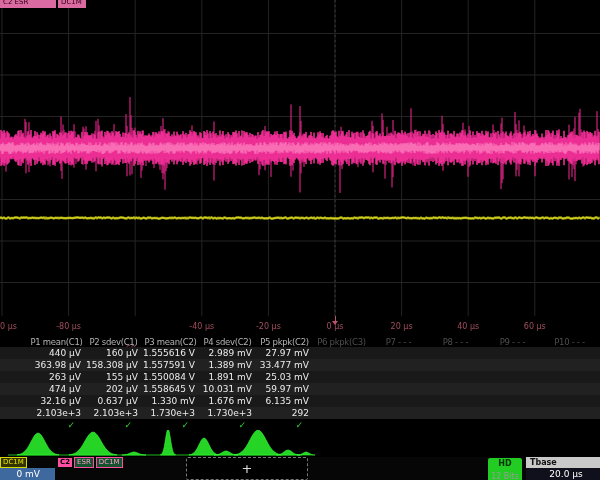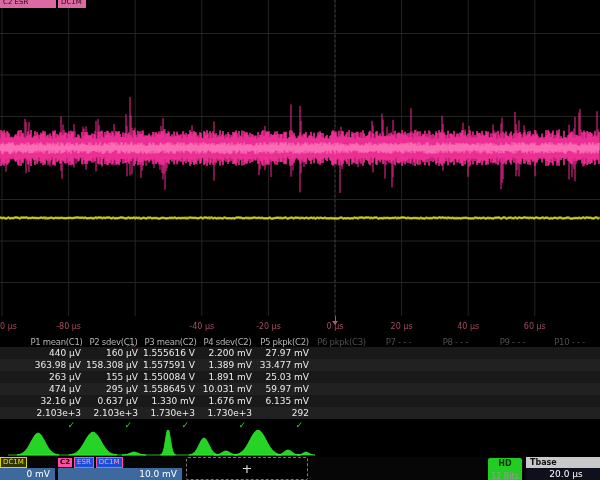--- a/index.html
+++ b/index.html
@@ -29,24 +29,24 @@
   .t-row.status{background:transparent;height:11px;}
   .t-cell.check{color:#2ed42e;font-size:9px;font-weight:bold;padding-right:10px;}
   
   #hist-svg{position:absolute;left:0;top:430px;}
   
   #bottom-bar{position:absolute;left:0;top:457px;width:600px;height:23px;background:#060606;}
   .desc-box{position:absolute;top:0;height:23px;}
   .desc-tags{display:flex;gap:2px;height:11px;align-items:center;}
   .tag{font-size:7px;line-height:9px;height:9px;padding:0 2px;white-space:nowrap;}
   .tag.c2name{background:#ff4fa3;color:#000;font-weight:bold;}
-  .tag.c2aux{border:1px solid #ff4fa3;background:#1d4ed8;color:#ff9fce;}
+  .tag.c2aux{border:1px solid #ff4fa3;background:#14532d;color:#ff9fce;}
   .tag.c1aux{border:1px solid #d8d800;background:#333300;color:#e8e800;}
   .desc-value{height:12px;background:#3e699e;color:#fff;font-size:9px;line-height:12px;
-              text-align:right;padding-right:5px;}
+              text-align:right;padding-right:15px;}
   #add-box{position:absolute;top:0;height:21px;border:1px dashed #787878;border-radius:2px;
            color:#ddd;font-size:13px;line-height:21px;text-align:center;background:#000;}
   #hd-badge{position:absolute;left:488px;top:1px;width:34px;height:28px;background:#22cc22;border-radius:2px;
             color:#003300;font-weight:bold;font-size:8px;line-height:12px;text-align:center;}
   #hd-bits{position:absolute;left:482px;top:15px;width:46px;font-size:8px;color:#9a9a9a;text-align:center;}
   #tbase-box{position:absolute;left:526px;top:0;width:80px;height:23px;}
   #tbase-hdr{height:11px;background:#c9c9c9;color:#111;font-size:8px;font-weight:bold;line-height:11px;padding-left:4px;}
   #tbase-val{height:12px;background:#10101c;color:#fff;font-size:9px;line-height:12px;text-align:center;}
 </style>
 </head>
@@ -93,21 +93,21 @@
         <div class="t-cell hdr off">P6 pkpk(C3)</div>
         <div class="t-cell hdr off">P7 - - -</div>
         <div class="t-cell hdr off">P8 - - -</div>
         <div class="t-cell hdr off">P9 - - -</div>
         <div class="t-cell hdr off">P10 - - -</div>
       </div>
       <div class="t-row odd">
         <div class="t-cell">440 µV</div>
         <div class="t-cell">160 µV</div>
         <div class="t-cell">1.555616 V</div>
-        <div class="t-cell">2.200 mV</div>
+        <div class="t-cell">2.989 mV</div>
         <div class="t-cell">27.97 mV</div>
         <div class="t-cell"></div>
         <div class="t-cell"></div>
         <div class="t-cell"></div>
         <div class="t-cell"></div>
         <div class="t-cell"></div>
       </div>
       <div class="t-row even">
         <div class="t-cell">363.98 µV</div>
         <div class="t-cell">158.308 µV</div>
@@ -127,21 +127,21 @@
         <div class="t-cell">1.891 mV</div>
         <div class="t-cell">25.03 mV</div>
         <div class="t-cell"></div>
         <div class="t-cell"></div>
         <div class="t-cell"></div>
         <div class="t-cell"></div>
         <div class="t-cell"></div>
       </div>
       <div class="t-row even">
         <div class="t-cell">474 µV</div>
-        <div class="t-cell">295 µV</div>
+        <div class="t-cell">202 µV</div>
         <div class="t-cell">1.558645 V</div>
         <div class="t-cell">10.031 mV</div>
         <div class="t-cell">59.97 mV</div>
         <div class="t-cell"></div>
         <div class="t-cell"></div>
         <div class="t-cell"></div>
         <div class="t-cell"></div>
         <div class="t-cell"></div>
       </div>
       <div class="t-row odd">
@@ -203,21 +203,20 @@
       </div>
       <div class="desc-value">0 mV</div>
     </div>
 
     <div class="desc-box" style="left:58px;width:124px;">
       <div class="desc-tags">
         <span class="tag c2name">C2</span>
         <span class="tag c2aux">ESR</span>
         <span class="tag c2aux">DC1M</span>
       </div>
-      <div class="desc-value">10.0 mV</div>
     </div>
 
     <div id="add-box" style="left:186px;width:120px;">+</div>
 
     <div id="hd-badge">HD</div>
     <div id="hd-bits">12 Bits</div>
 
     <div id="tbase-box">
       <div id="tbase-hdr">Tbase</div>
       <div id="tbase-val">20.0 µs</div>

